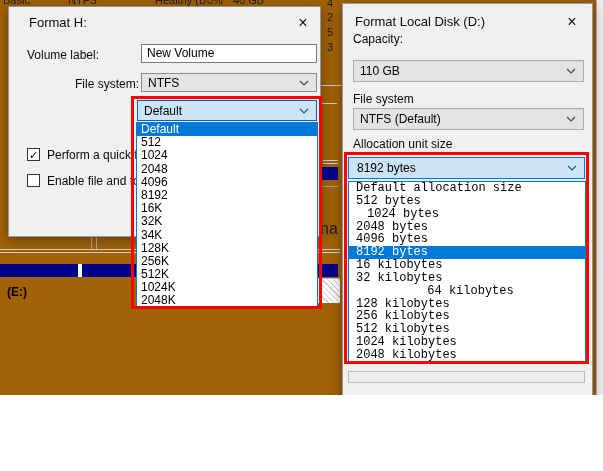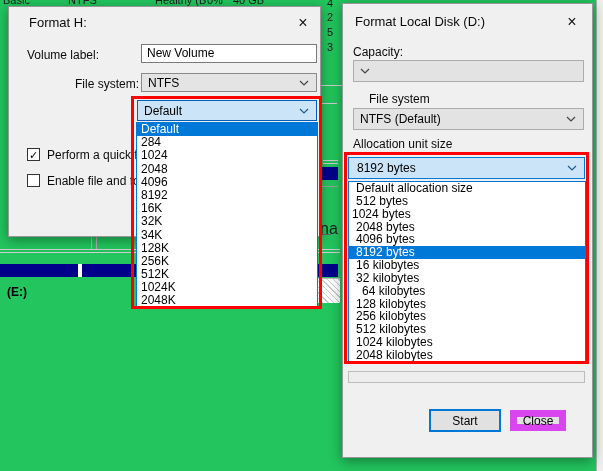--- a/index.html
+++ b/index.html
@@ -1,19 +1,19 @@
 <!DOCTYPE html>
 <html><head>
 <meta charset="utf-8">
 <style>
   * { box-sizing: border-box; margin: 0; padding: 0; }
   body { margin: 0; background: #fff; }
   #stage {
-    position: relative; width: 603px; height: 471px;
-    background: #22c55e; overflow: hidden;
+    position: relative; width: 603px; height: 395px;
+    background: #a16207; overflow: hidden;
     font-family: "Liberation Sans", sans-serif; font-size: 12px; color: #000;
   }
   .abs { position: absolute; }
 
   
   .bg-frag { position: absolute; font-size: 11px; color: #1c1c1c; white-space: nowrap; }
   .hline { position: absolute; height: 1px; background: #cfcfcf; }
   .vline { position: absolute; width: 1px; background: #b0b0b0; }
   .navy-bar { position: absolute; background: #00008b; }
   .hatch {
@@ -42,21 +42,21 @@
   .combo { position: absolute; background: #e4e4e4; border: 1px solid #8a8a8a;
     font-size: 12px; padding-left: 6px; display: flex; align-items: center; }
   .combo .cv { flex: 1 1 auto; white-space: nowrap; overflow: hidden; }
   .combo .chev { flex: 0 0 auto; margin-right: 7px; display: flex; align-items: center; }
   .combo.focused { background: #cce4f7; border-color: #005fb8; }
 
   .dd-list { position: absolute; background: #fff; border: 1px solid #0078d7; z-index: 30;
     overflow: hidden; }
   .dd-item { font-size: 12px; padding-left: 4px; white-space: nowrap; color: #000; }
   #dd-left  .dd-item { height: 13.2px; line-height: 13.2px; }
-  #dd-right .dd-item { height: 12.85px; line-height: 12.85px; }
+  #dd-right .dd-item { height: 12.85px; line-height: 12.85px; font-family: Liberation Mono, monospace; }
   .dd-item.selected { background: #0078d7; color: #fff; }
 
   .red-box { position: absolute; border: 3px solid #ff0000; z-index: 40; pointer-events: none; }
 
   .chk-box { position: absolute; width: 13px; height: 13px; background: #fff;
     border: 1px solid #333; font-size: 11px; line-height: 12px; text-align: center; color: #000; }
   .chk-label { position: absolute; font-size: 12px; white-space: nowrap; color: #0a0a0a; }
 
   .progress { position: absolute; background: #ededed; border: 1px solid #bcbcbc; }
 
@@ -131,21 +131,21 @@
       </span>
     </div>
 
     <div class="chk-box" style="left:18px; top:141px;">✓</div>
     <div class="chk-label" style="left:38px; top:141px;">Perform a quick format</div>
     <div class="chk-box" style="left:18px; top:167px;"></div>
     <div class="chk-label" style="left:38px; top:167px;">Enable file and folder compression</div>
 
     <div id="dd-left" class="dd-list" style="left:127px; top:115px; width:182px; height:186px;">
         <div class="dd-item selected">Default</div>
-        <div class="dd-item">284</div>
+        <div class="dd-item">512</div>
         <div class="dd-item">1024</div>
         <div class="dd-item">2048</div>
         <div class="dd-item">4096</div>
         <div class="dd-item">8192</div>
         <div class="dd-item">16K</div>
         <div class="dd-item">32K</div>
         <div class="dd-item">34K</div>
         <div class="dd-item">128K</div>
         <div class="dd-item">256K</div>
         <div class="dd-item">512K</div>
@@ -153,30 +153,31 @@
         <div class="dd-item">2048K</div>
       </div>
 
     <div class="red-box" style="left:122px; top:89px; width:191px; height:213px;"></div>
   </div>
 
   <div id="dlg-right" class="dialog">
     <div class="dlg-title" style="left:12px; top:10px;">Format Local Disk (D:)</div>
     <button class="close-btn" style="right:8px; top:7px; background:none; border:none;">×</button>
 
-    <div class="fld-label" style="left:10px; top:41px;">Capacity:</div>
+    <div class="fld-label" style="left:10px; top:28px;">Capacity:</div>
     <div class="combo" style="left:10px; top:56px; width:231px; height:22px; background:#e3e3e3; border-color:#acacac;">
+      <span class="cv">110 GB</span>
       <span class="chev">
         <svg width="10" height="6" viewBox="0 0 10 6">
             <path d="M1 1 L5 5 L9 1" fill="none" stroke="#444" stroke-width="1.2"></path>
           </svg>
       </span>
     </div>
 
-    <div class="fld-label" style="left:26px; top:88px;">File system</div>
+    <div class="fld-label" style="left:10px; top:88px;">File system</div>
     <div class="combo" style="left:10px; top:104px; width:231px; height:22px; background:#e3e3e3; border-color:#acacac;">
       <span class="cv">NTFS (Default)</span>
       <span class="chev">
         <svg width="10" height="6" viewBox="0 0 10 6">
             <path d="M1 1 L5 5 L9 1" fill="none" stroke="#444" stroke-width="1.2"></path>
           </svg>
       </span>
     </div>
 
     <div class="fld-label" style="left:10px; top:133px;">Allocation unit size</div>
@@ -185,27 +186,27 @@
       <span class="chev">
         <svg width="10" height="6" viewBox="0 0 10 6">
             <path d="M1 1 L5 5 L9 1" fill="none" stroke="#1d5d8e" stroke-width="1.2"></path>
           </svg>
       </span>
     </div>
 
     <div id="dd-right" class="dd-list" style="left:5px; top:177px; width:238px; height:181px;">
         <div class="dd-item" style="padding-left:7px;">Default allocation size</div>
         <div class="dd-item" style="padding-left:7px;">512 bytes</div>
-        <div class="dd-item" style="padding-left:3px;">1024 bytes</div>
+        <div class="dd-item" style="padding-left:18px;">1024 bytes</div>
         <div class="dd-item" style="padding-left:7px;">2048 bytes</div>
         <div class="dd-item" style="padding-left:7px;">4096 bytes</div>
         <div class="dd-item selected" style="padding-left:7px;">8192 bytes</div>
         <div class="dd-item" style="padding-left:7px;">16 kilobytes</div>
         <div class="dd-item" style="padding-left:7px;">32 kilobytes</div>
-        <div class="dd-item" style="padding-left:13px;">64 kilobytes</div>
+        <div class="dd-item" style="padding-left:7px;text-align:center;">64 kilobytes</div>
         <div class="dd-item" style="padding-left:7px;">128 kilobytes</div>
         <div class="dd-item" style="padding-left:7px;">256 kilobytes</div>
         <div class="dd-item" style="padding-left:7px;">512 kilobytes</div>
         <div class="dd-item" style="padding-left:7px;">1024 kilobytes</div>
         <div class="dd-item" style="padding-left:7px;">2048 kilobytes</div>
       </div>
 
     <div class="red-box" style="left:1px; top:148px; width:245px; height:212px;"></div>
 
     <div class="progress" style="left:5px; top:367px; width:237px; height:12px;"></div>

